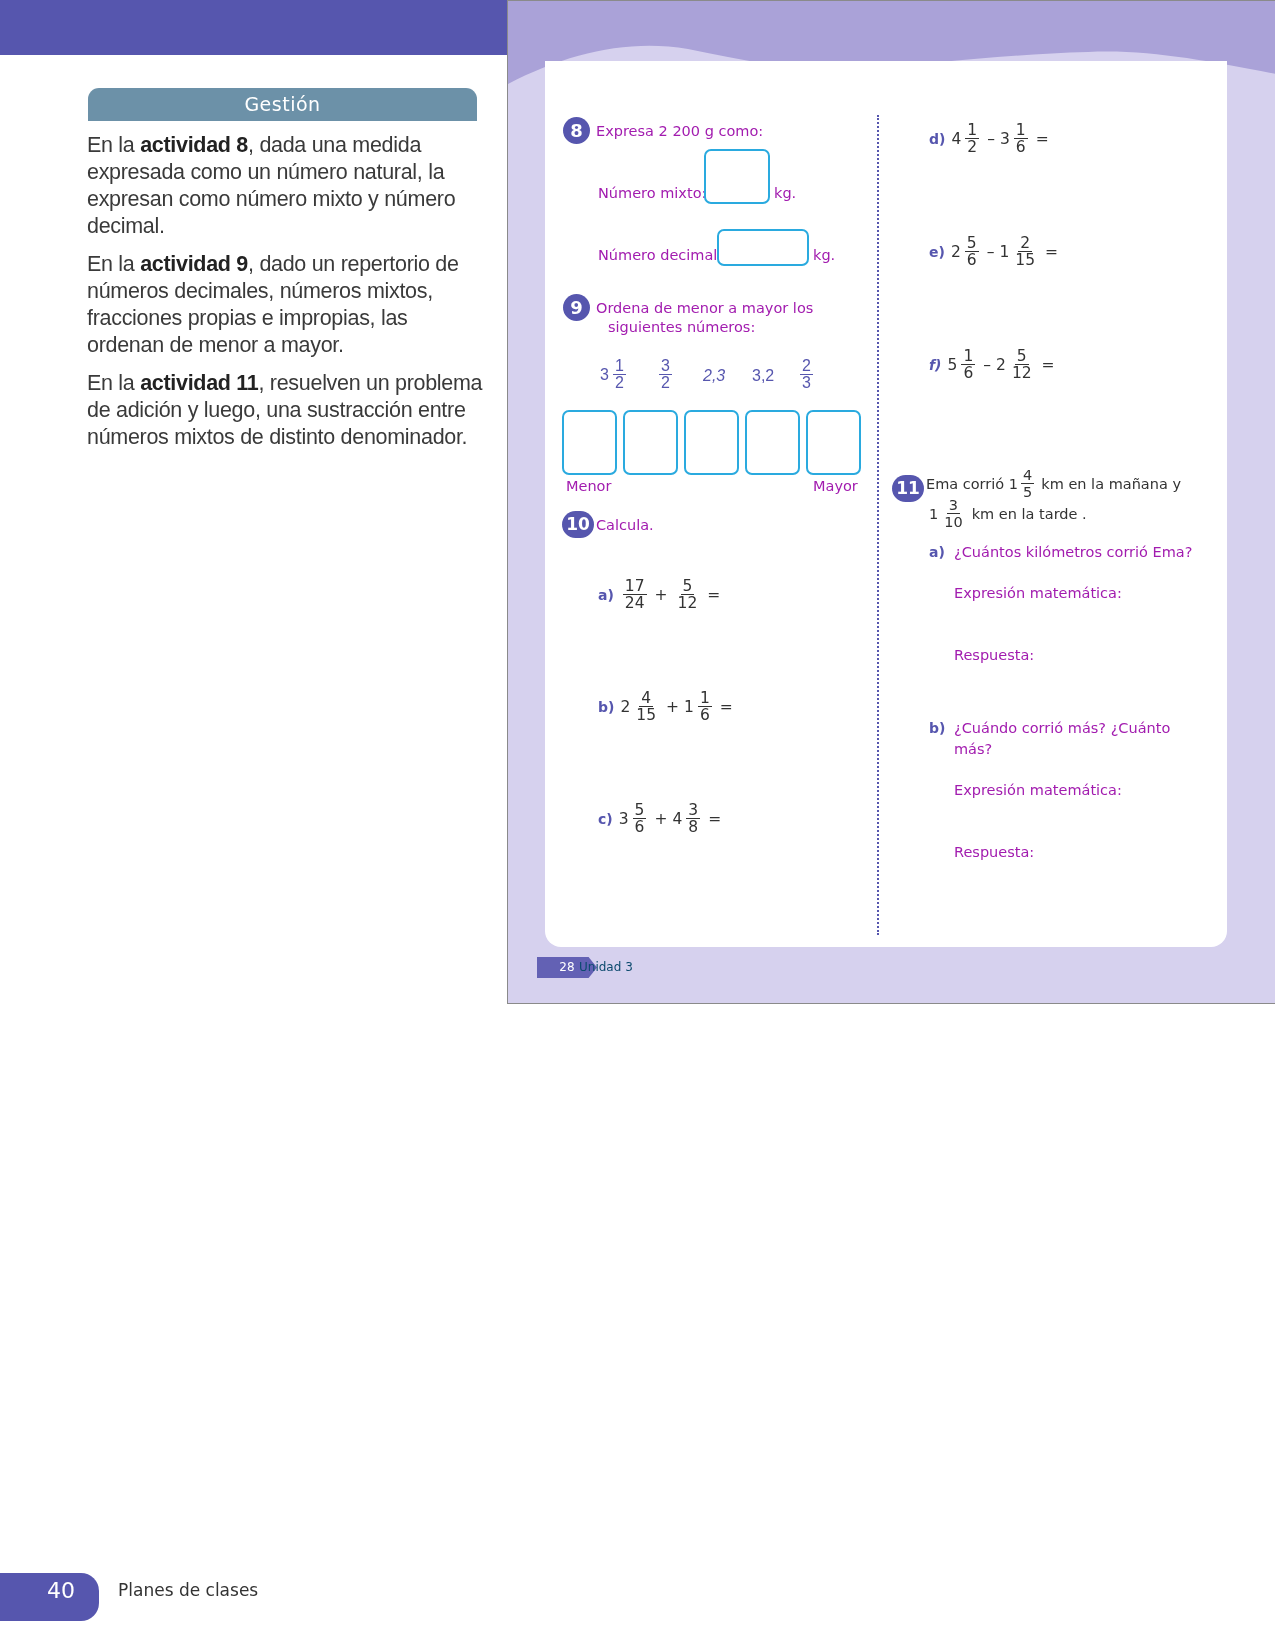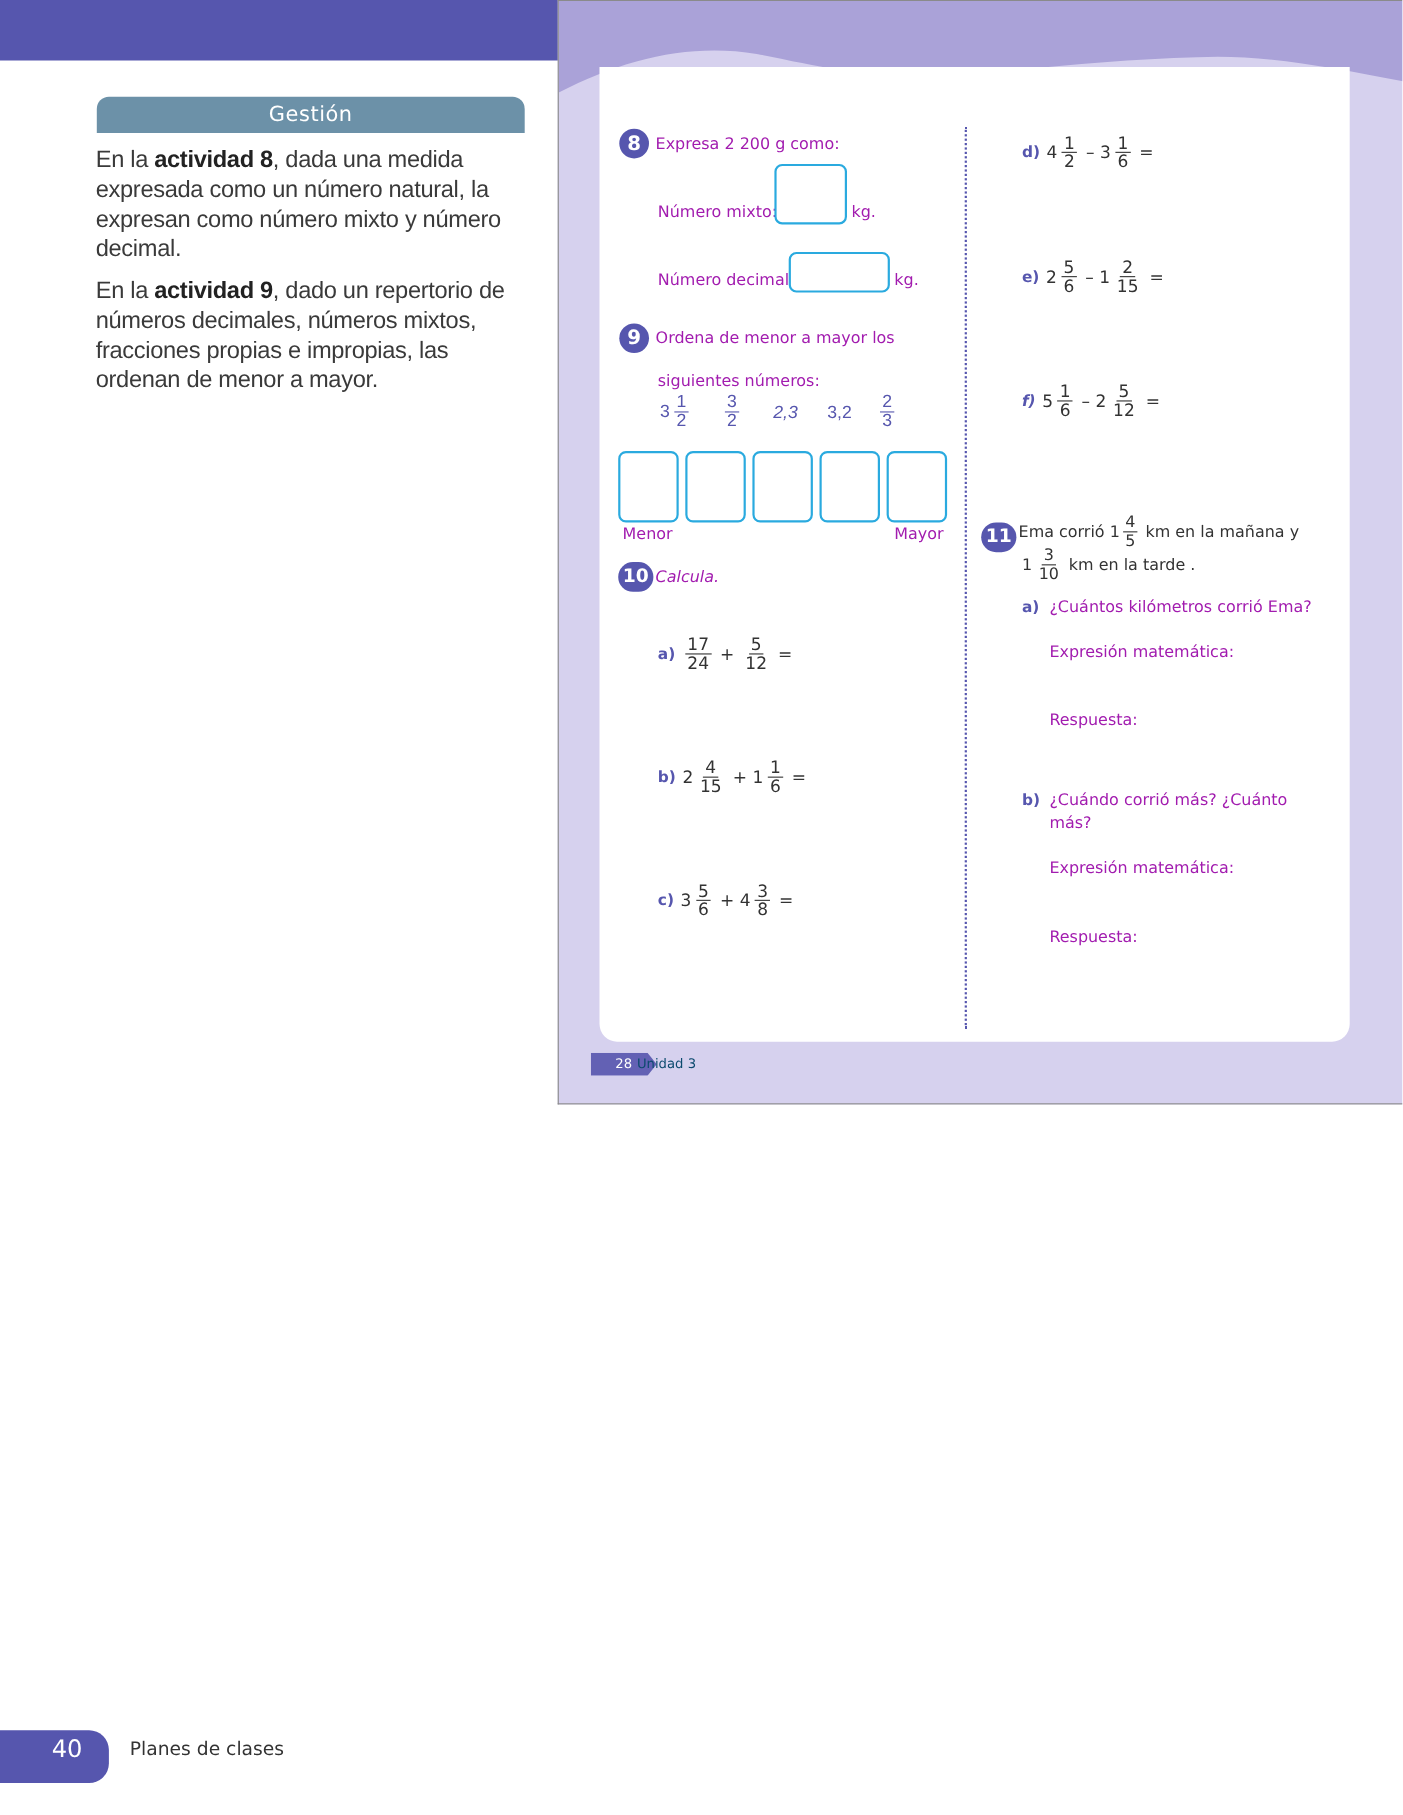--- a/index.html
+++ b/index.html
@@ -50,41 +50,42 @@
 </style>
 </head>
 <body>
 
 <div class="topbar"></div>
 
 <div class="gestion-header">Gestión</div>
 <div class="gestion-text">
   <p><span>En la </span><b>actividad 8</b><span>, dada una medida expresada como un número natural, la expresan como número mixto y número decimal.</span></p>
   <p><span>En la </span><b>actividad 9</b><span>, dado un repertorio de números decimales, números mixtos, fracciones propias e impropias, las ordenan de menor a mayor.</span></p>
+  <p><span>En la </span><b>actividad 11</b><span>, resuelven un problema de adición y luego, una sustracción entre números mixtos de distinto denominador.</span></p>
 </div>
 
 <div class="page">
   <svg class="page-wave" viewBox="0 0 768 120" preserveAspectRatio="none">
     <path d="M0 0 H768 V73 C700 60 640 48 580 51 C500 53 420 63 355 68 C290 72 240 60 180 48 C120 38 60 52 0 83 Z" fill="#aaa2d8"></path>
   </svg>
   <div class="card"></div>
   <div class="divider" style="left:369px;top:114px;height:820px;"></div>
 
   <div class="num-badge" style="left:55px;top:116px;">8</div>
   <div class="txt" style="left:88px;top:122px;">Expresa 2 200 g como:</div>
   <div class="txt" style="left:90px;top:184px;">Número mixto:</div>
   <div class="box" style="left:196px;top:148px;width:66px;height:55px;"></div>
   <div class="txt" style="left:266px;top:184px;">kg.</div>
   <div class="txt" style="left:90px;top:246px;">Número decimal:</div>
   <div class="box" style="left:209px;top:228px;width:92px;height:37px;"></div>
   <div class="txt" style="left:305px;top:246px;">kg.</div>
 
   <div class="num-badge" style="left:55px;top:293px;">9</div>
   <div class="txt" style="left:88px;top:299px;">Ordena de menor a mayor los</div>
-  <div class="txt" style="left:90px;top:318px;margin-top:20px;">siguientes números:</div>
+  <div class="txt" style="left:100px;top:318px;">siguientes números:</div>
 
   <div class="math blue" style="left:92px;top:357px;">
     <span class="whole">3</span>
     <span class="frac">
         <span class="n">1</span>
         <span class="d">2</span>
       </span>
   </div>
   <div class="math blue" style="left:148px;top:357px;">
     <span class="frac">
@@ -103,21 +104,21 @@
 
   <div class="box" style="left:54px;top:409px;width:55px;height:65px;"></div>
   <div class="box" style="left:115px;top:409px;width:55px;height:65px;"></div>
   <div class="box" style="left:176px;top:409px;width:55px;height:65px;"></div>
   <div class="box" style="left:237px;top:409px;width:55px;height:65px;"></div>
   <div class="box" style="left:298px;top:409px;width:55px;height:65px;"></div>
   <div class="txt" style="left:58px;top:477px;">Menor</div>
   <div class="txt" style="left:305px;top:477px;">Mayor</div>
 
   <div class="num-badge wide" style="left:54px;top:510px;">10</div>
-  <div class="txt" style="left:88px;top:516px;font-style:italic;">Calcula.</div>
+  <div class="txt" style="left:88px;top:516px;">Calcula.</div>
 
   <div class="math" style="left:90px;top:577px;">
     <span class="lbl" style="position:static;margin-right:6px;">a)</span>
     <span class="frac">
         <span class="n">17</span>
         <span class="d">24</span>
       </span>
     <span class="op">+</span>
     <span class="frac">
         <span class="n">5</span>

